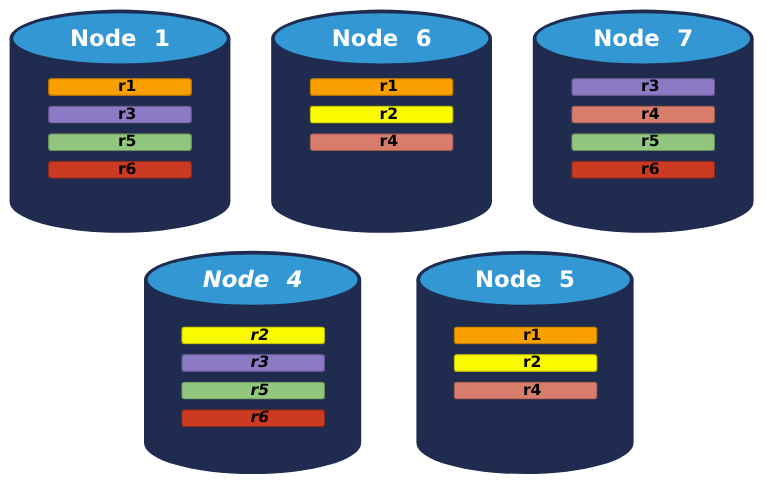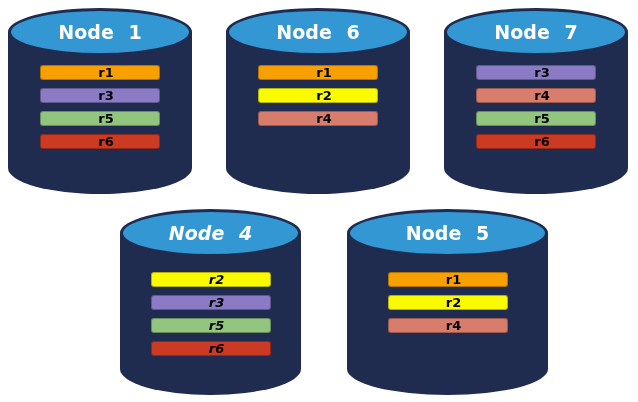--- a/index.html
+++ b/index.html
@@ -17,21 +17,21 @@
   }
   .node {
     position: absolute;
     width: 184px;
     height: 186px;
   }
   .node.n1 { left: 8px;   top: 8px;   }
   .node.n2 { left: 226px; top: 8px;   }
   .node.n3 { left: 444px; top: 8px;   }
   .node.n4 { left: 120px; top: 209px; width: 181px; font-style: italic; }
-  .node.n5 { left: 347px; top: 209px; width: 201px; }
+  .node.n5 { left: 347px; top: 209px; width: 181px; }
 
   .cyl-body {
     position: absolute;
     left: 0; right: 0;
     top: 24px; bottom: 0;
     background: var(--cyl-body, #1F2C50);
     border-radius: 0 0 50% 50% / 0 0 26px 26px;
   }
   .cyl-top {
     position: absolute;

